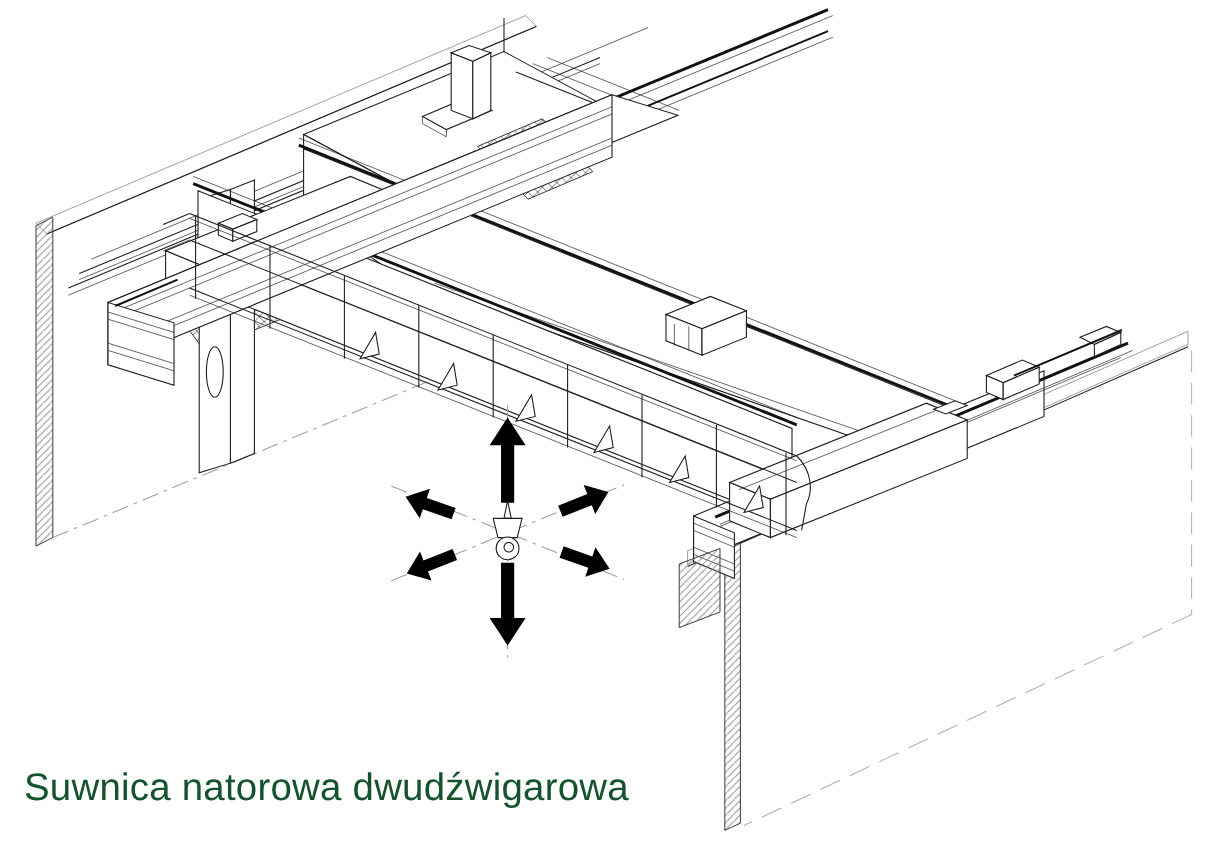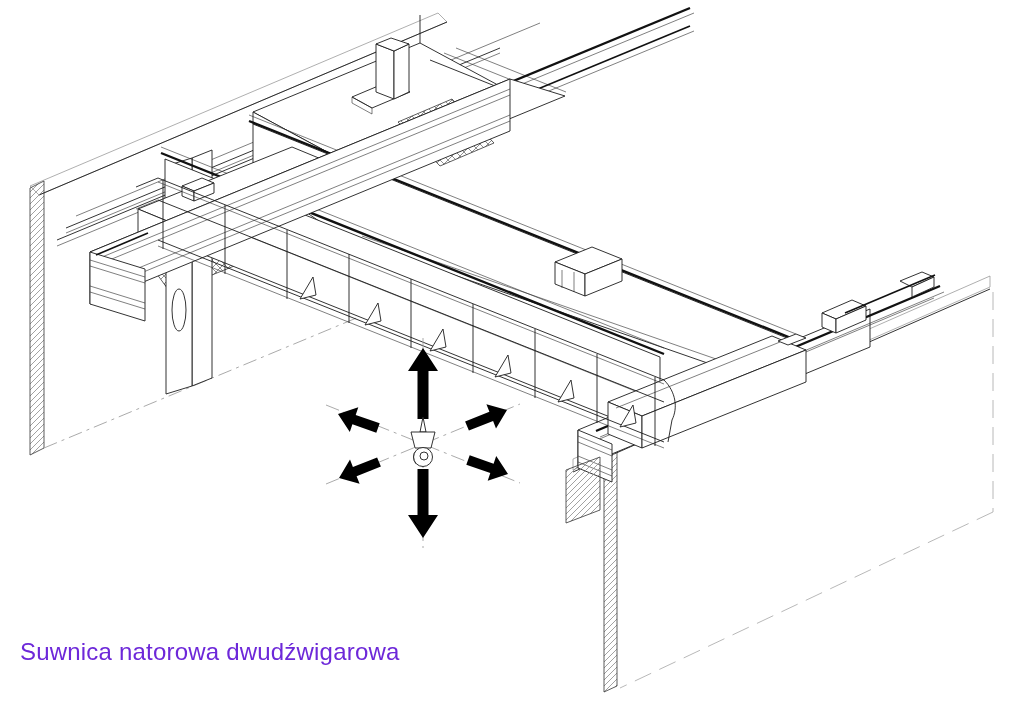--- a/index.html
+++ b/index.html
@@ -1,19 +1,19 @@
 <!DOCTYPE html>
 <html><head>
 <meta charset="utf-8">
 <style>
   html,body{margin:0;padding:0;background:#ffffff;}
   .stage{position:relative;width:1024px;height:718px;background:#ffffff;overflow:hidden;
          font-family:"Liberation Sans", sans-serif;}
   svg{position:absolute;left:0;top:0;}
-  .caption{position:absolute;left:20px;top:638px;font-size:24px;color:#6d28d9;
+  .caption{position:absolute;left:20px;top:638px;font-size:32px;color:#14532d;
            font-family:"Liberation Sans", sans-serif;letter-spacing:0.2px;}
   .ln{fill:none;stroke:#1c1c1c;stroke-width:0.9;}
   .lnw{fill:#ffffff;stroke:#1c1c1c;stroke-width:0.9;}
   .thin{fill:none;stroke:#2a2a2a;stroke-width:0.6;}
   .rail{fill:none;stroke:#111111;stroke-width:2.4;}
   .rail2{fill:none;stroke:#111111;stroke-width:1.6;}
   .ref{fill:none;stroke:#a0a0a0;stroke-width:0.9;stroke-dasharray:14 5 3 5;}
   .dash{fill:none;stroke:#b0b0b0;stroke-width:0.9;stroke-dasharray:18 9;}
   .bandline{fill:none;stroke:#8d8d8d;stroke-width:0.7;}
 </style>

